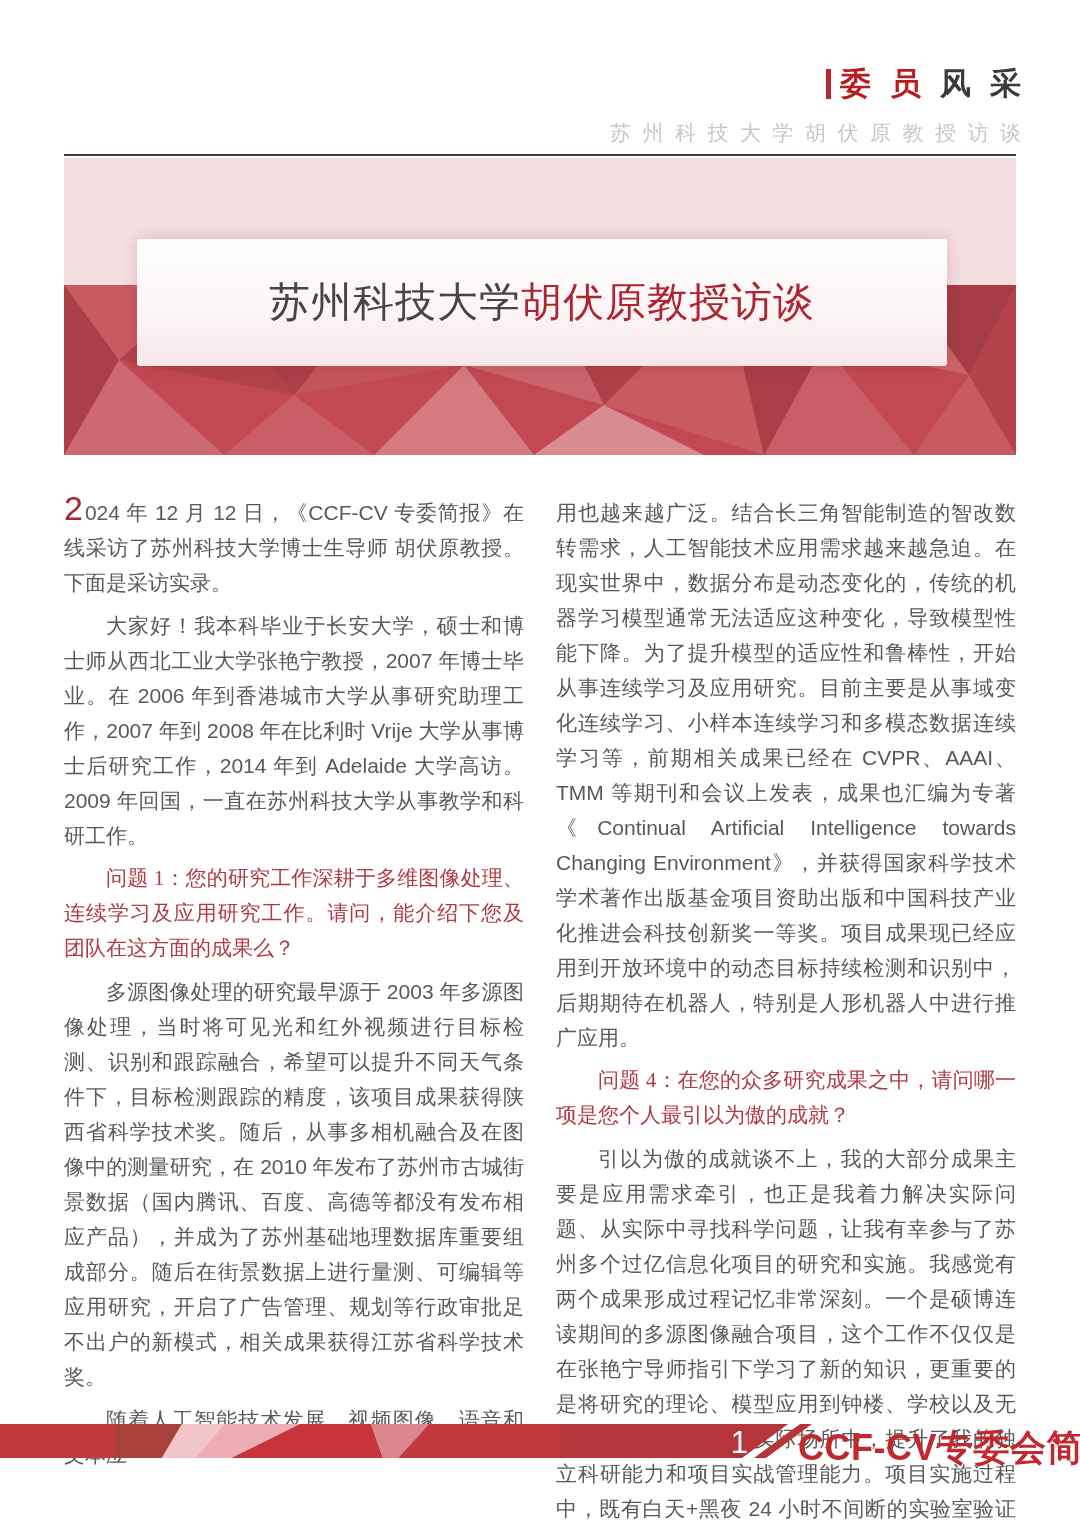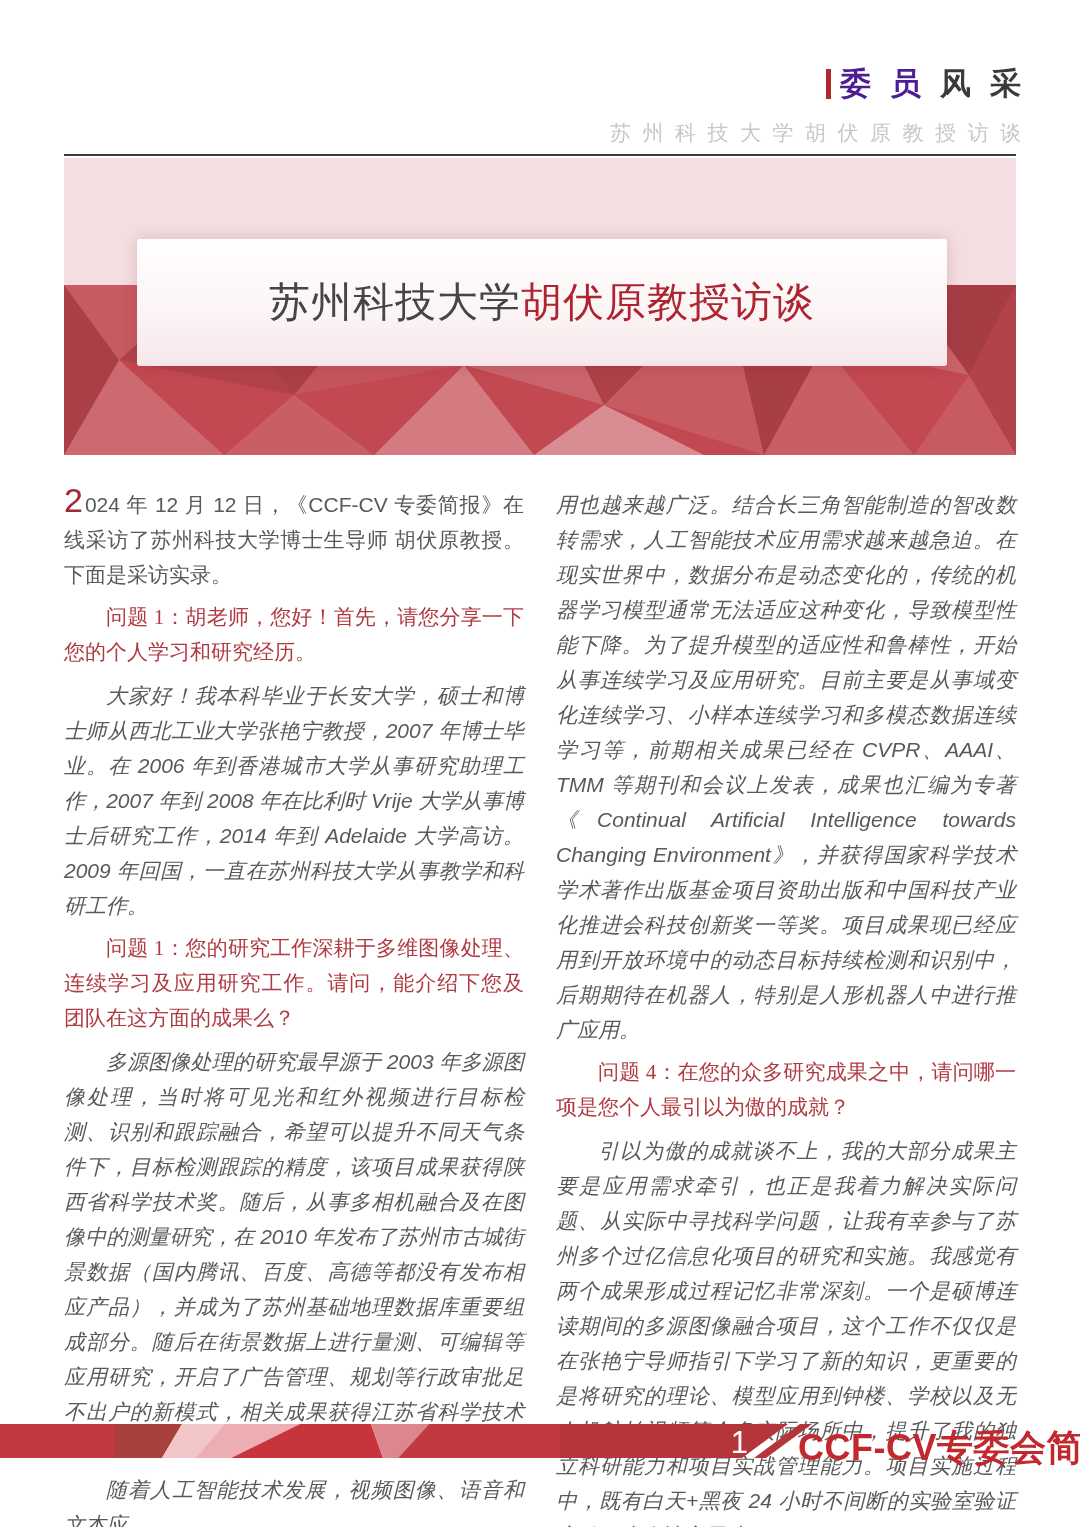--- a/index.html
+++ b/index.html
@@ -6,21 +6,21 @@
   .page {
     position:relative; width:1080px; height:1527px; background:#ffffff;
     overflow:hidden; font-family:"Liberation Sans","DejaVu Sans",sans-serif;
   }
 
   
   .masthead { position:absolute; top:63px; right:59px; text-align:right; }
   .masthead-row { display:flex; align-items:center; justify-content:flex-end; }
   .accent-bar { width:5px; height:30px; background:#b4272e; margin-right:9px; }
   .section-title { font-size:31px; font-weight:bold; letter-spacing:19px; margin-right:-19px; white-space:nowrap; }
-  .sec-red { color:#4c1d95; }
+  .sec-red { color:#b91c1c; }
   .sec-dark { color:#3a3a3a;font-family:Liberation Mono, monospace; }
   .page-subtitle {
     margin-top:14px; font-size:21px; color:#c7c7c7; font-weight:400;
     letter-spacing:11.5px; margin-right:-11.5px; white-space:nowrap;
   }
 
   .rule { position:absolute; left:64px; top:154px; width:952px; height:2px; background:#3b3b3b; }
 
   
   .banner { position:absolute; left:64px; top:158px; width:952px; height:297px; overflow:hidden; }
@@ -32,22 +32,22 @@
     box-shadow:0 0 16px rgba(120,30,40,0.20);
     display:flex; align-items:center; justify-content:center;
   }
   .banner-title { font-size:41px; letter-spacing:1px; white-space:nowrap; font-weight:400; }
   .bt-dark { color:#454545; }
   .bt-red  { color:#ae2430;margin-top:44px; }
 
   
   .content { position:absolute; left:64px; top:487px; width:952px; display:flex; gap:32px; }
   .col { width:460px; }
-  .para { margin:0 0 8px 0; font-size:21px; line-height:35px; text-align:justify; color:#595959; }
-  .answer { text-indent:2em;font-style:italic; }
+  .para { margin:8px 0 8px 0; font-size:21px; line-height:35px; text-align:justify; color:#595959; }
+  .answer { text-indent:2em; }
   .no-indent { text-indent:0; }
   .question { text-indent:2em; font-family:"Liberation Serif","DejaVu Serif",serif; color:#b03a42; }
   .lead { text-indent:0; }
   .dropcap { font-size:34px; color:#a42731; line-height:20px; margin-right:2px; font-weight:400; }
 
   
   .footer-art { position:absolute; left:0; top:1422px; width:820px; height:44px; display:block; }
   .footer-brand {
     position:absolute; left:798px; top:1424px; font-size:36px; font-weight:bold;
     color:#c2292f; letter-spacing:0.5px; white-space:nowrap;
@@ -98,21 +98,20 @@
     <div class="banner-card">
       <div class="banner-title">
         <span class="bt-dark">苏州科技大学</span><span class="bt-red">胡伏原教授访谈</span>
       </div>
     </div>
   </div>
 
   <div class="content">
     <div class="col">
       <p class="para lead"><span class="dropcap">2</span><span>024 年 12 月 12 日，《CCF-CV 专委简报》在线采访了苏州科技大学博士生导师 胡伏原教授。下面是采访实录。</span></p>
-      <p class="para question">问题 1：胡老师，您好！首先，请您分享一下您的个人学习和研究经历。</p>
       <p class="para answer">大家好！我本科毕业于长安大学，硕士和博士师从西北工业大学张艳宁教授，2007 年博士毕业。在 2006 年到香港城市大学从事研究助理工作，2007 年到 2008 年在比利时 Vrije 大学从事博士后研究工作，2014 年到 Adelaide 大学高访。2009 年回国，一直在苏州科技大学从事教学和科研工作。</p>
       <p class="para question">问题 1：您的研究工作深耕于多维图像处理、连续学习及应用研究工作。请问，能介绍下您及团队在这方面的成果么？</p>
       <p class="para answer">多源图像处理的研究最早源于 2003 年多源图像处理，当时将可见光和红外视频进行目标检测、识别和跟踪融合，希望可以提升不同天气条件下，目标检测跟踪的精度，该项目成果获得陕西省科学技术奖。随后，从事多相机融合及在图像中的测量研究，在 2010 年发布了苏州市古城街景数据（国内腾讯、百度、高德等都没有发布相应产品），并成为了苏州基础地理数据库重要组成部分。随后在街景数据上进行量测、可编辑等应用研究，开启了广告管理、规划等行政审批足不出户的新模式，相关成果获得江苏省科学技术奖。</p>
       <p class="para answer">随着人工智能技术发展，视频图像、语音和文本应</p>
     </div>
     <div class="col">
       <p class="para answer no-indent">用也越来越广泛。结合长三角智能制造的智改数转需求，人工智能技术应用需求越来越急迫。在现实世界中，数据分布是动态变化的，传统的机器学习模型通常无法适应这种变化，导致模型性能下降。为了提升模型的适应性和鲁棒性，开始从事连续学习及应用研究。目前主要是从事域变化连续学习、小样本连续学习和多模态数据连续学习等，前期相关成果已经在 CVPR、AAAI、TMM 等期刊和会议上发表，成果也汇编为专著《Continual Artificial Intelligence towards Changing Environment》，并获得国家科学技术学术著作出版基金项目资助出版和中国科技产业化推进会科技创新奖一等奖。项目成果现已经应用到开放环境中的动态目标持续检测和识别中，后期期待在机器人，特别是人形机器人中进行推广应用。</p>
       <p class="para question">问题 4：在您的众多研究成果之中，请问哪一项是您个人最引以为傲的成就？</p>
       <p class="para answer">引以为傲的成就谈不上，我的大部分成果主要是应用需求牵引，也正是我着力解决实际问题、从实际中寻找科学问题，让我有幸参与了苏州多个过亿信息化项目的研究和实施。我感觉有两个成果形成过程记忆非常深刻。一个是硕博连读期间的多源图像融合项目，这个工作不仅仅是在张艳宁导师指引下学习了新的知识，更重要的是将研究的理论、模型应用到钟楼、学校以及无人机航拍视频等众多实际场所中，提升了我的独立科研能力和项目实战管理能力。项目实施过程中，既有白天+黑夜 24 小时不间断的实验室验证实验，也有冰寒雪冻</p>
     </div>

